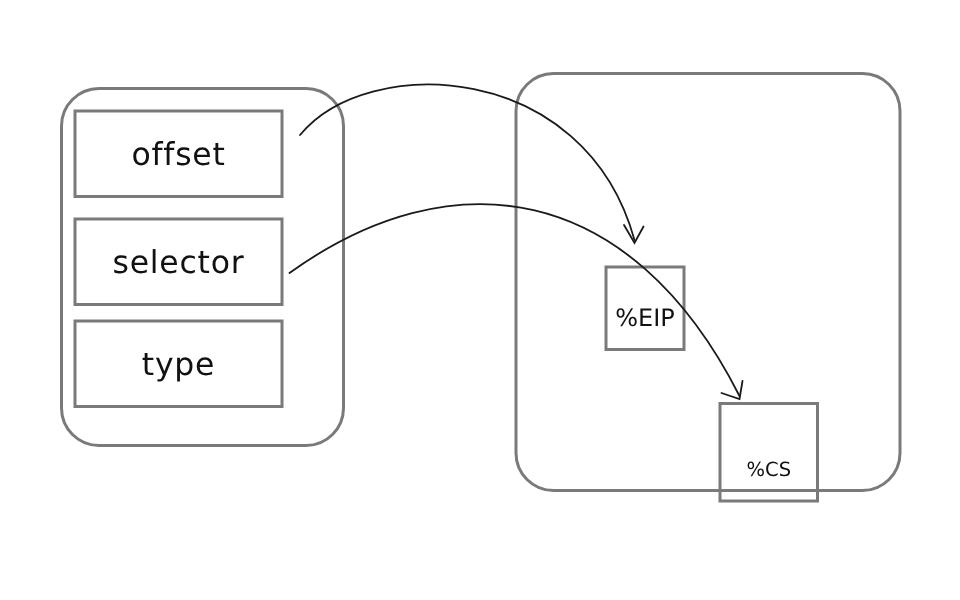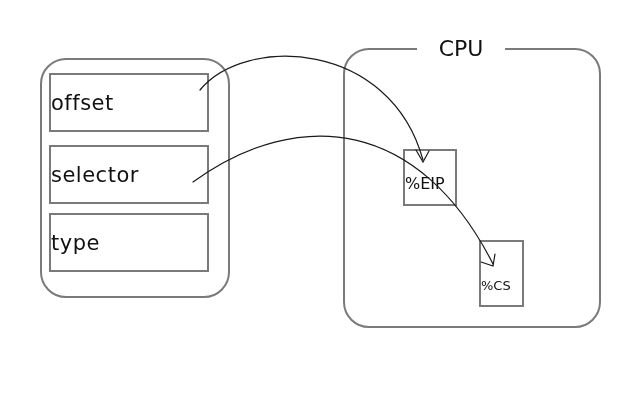--- a/index.html
+++ b/index.html
@@ -30,26 +30,26 @@
     left: 40px;
     top: 58px;
     width: 190px;
     height: 240px;
     border: 2px solid var(--border);
     border-radius: 26px;
   }
   .field {
     position: absolute;
     left: 7px;
-    width: 160px;
+    width: 140px;
     height: 59px;
     border: 2px solid var(--border);
     display: flex;
     align-items: center;
-    justify-content: flex-start;
+    justify-content: center;
     font-size: 21px;
     letter-spacing: 0.5px;
   }
   .field-offset   { top: 13px; }
   .field-selector { top: 85px; }
   .field-type     { top: 153px; }
 
   
   .cpu {
     position: absolute;
@@ -68,36 +68,37 @@
     height: 28px;
     line-height: 28px;
     text-align: center;
     background: var(--background);
     font-size: 22px;
   }
   .register {
     position: absolute;
     border: 2px solid var(--border);
     display: flex;
-    justify-content: flex-start;
+    justify-content: center;
     background: transparent;
+    margin-top: 28px;
   }
   .reg-eip {
     left: 58px;
     top: 99px;
     width: 54px;
     height: 57px;
     align-items: flex-end;
     padding-bottom: 11px;
     font-size: 16px;
   }
   .reg-cs {
     left: 134px;
     top: 190px;
-    width: 45px;
+    width: 67px;
     height: 67px;
     align-items: center;
     padding-top: 24px;
     font-size: 13px;
   }
 
   
   .arrows {
     position: absolute;
     left: 0;
@@ -125,21 +126,20 @@
     </div>
     <div class="field field-type">
       <span>type</span>
     </div>
     <div class="field field-selector">
       <span>selector</span>
     </div>
   </div>
 
   <div class="cpu">
-    <div class="cpu-title">CPU</div>
     <div class="register reg-eip">
       <span>%EIP</span>
     </div>
     <div class="register reg-cs">
       <span>%CS</span>
     </div>
   </div>
 
   <svg class="arrows" viewBox="0 0 640 400" xmlns="http://www.w3.org/2000/svg">
     <path d="M200,90 C245,35 390,40 423,160"></path>

